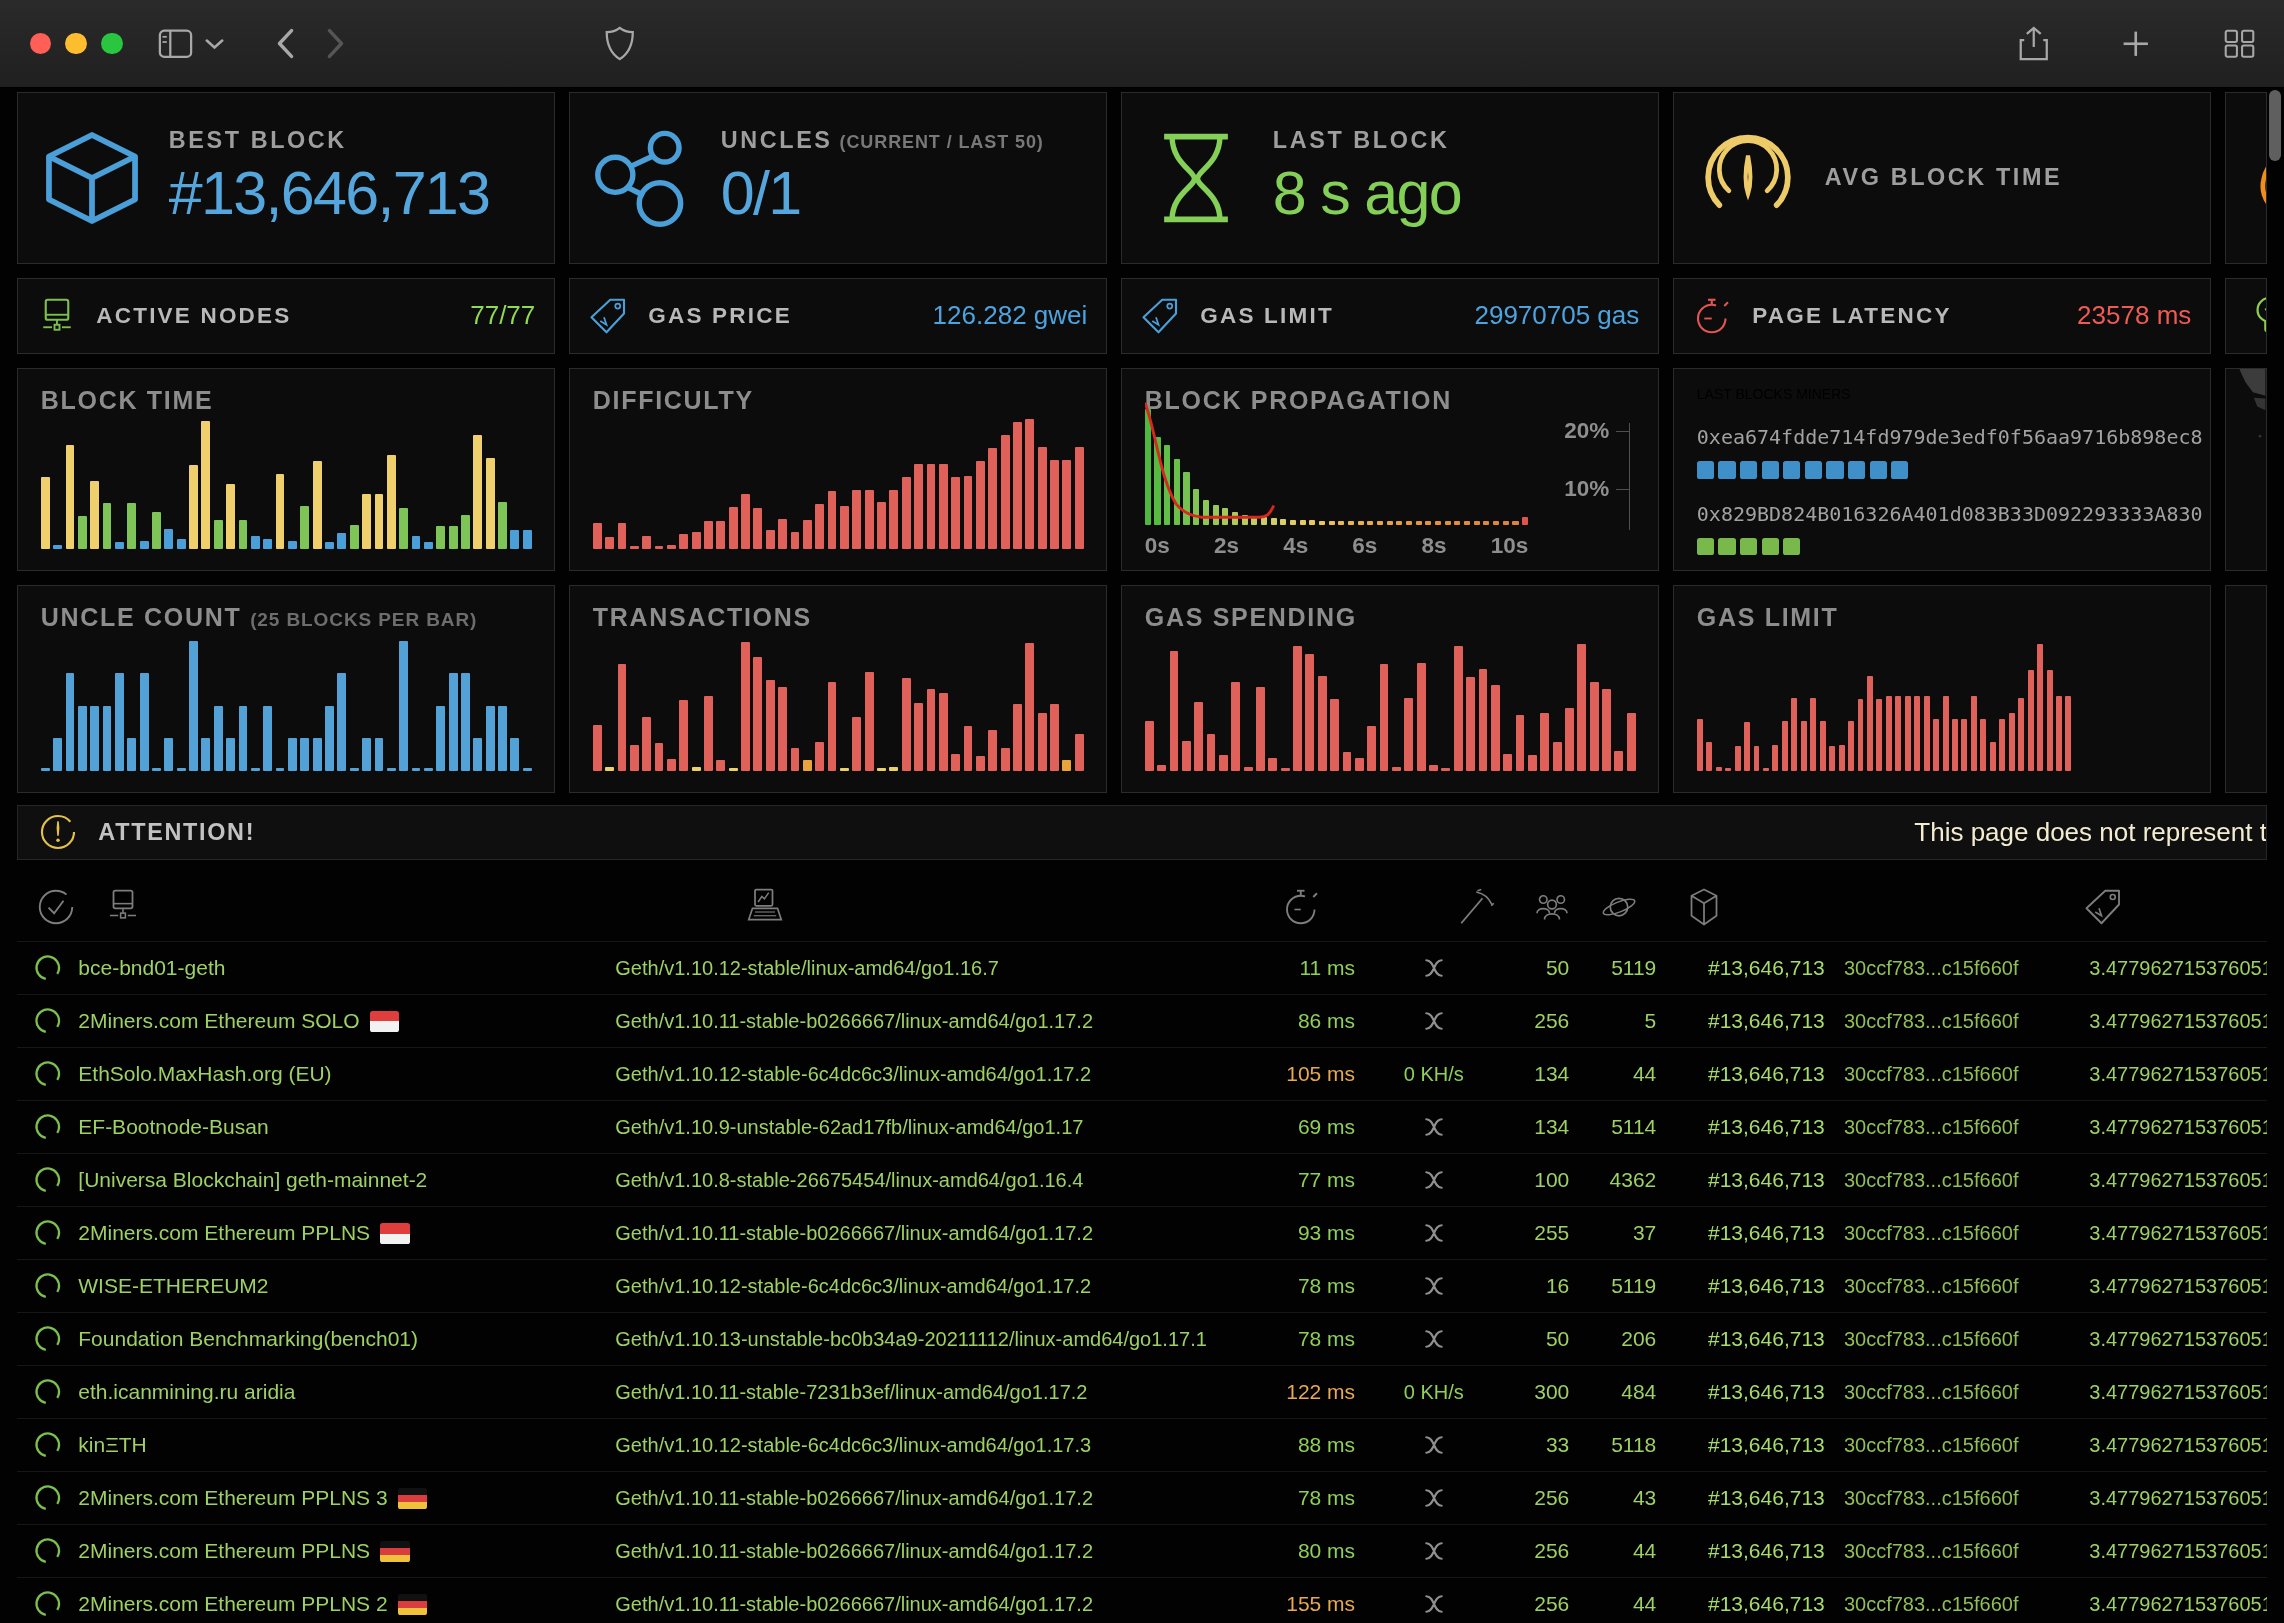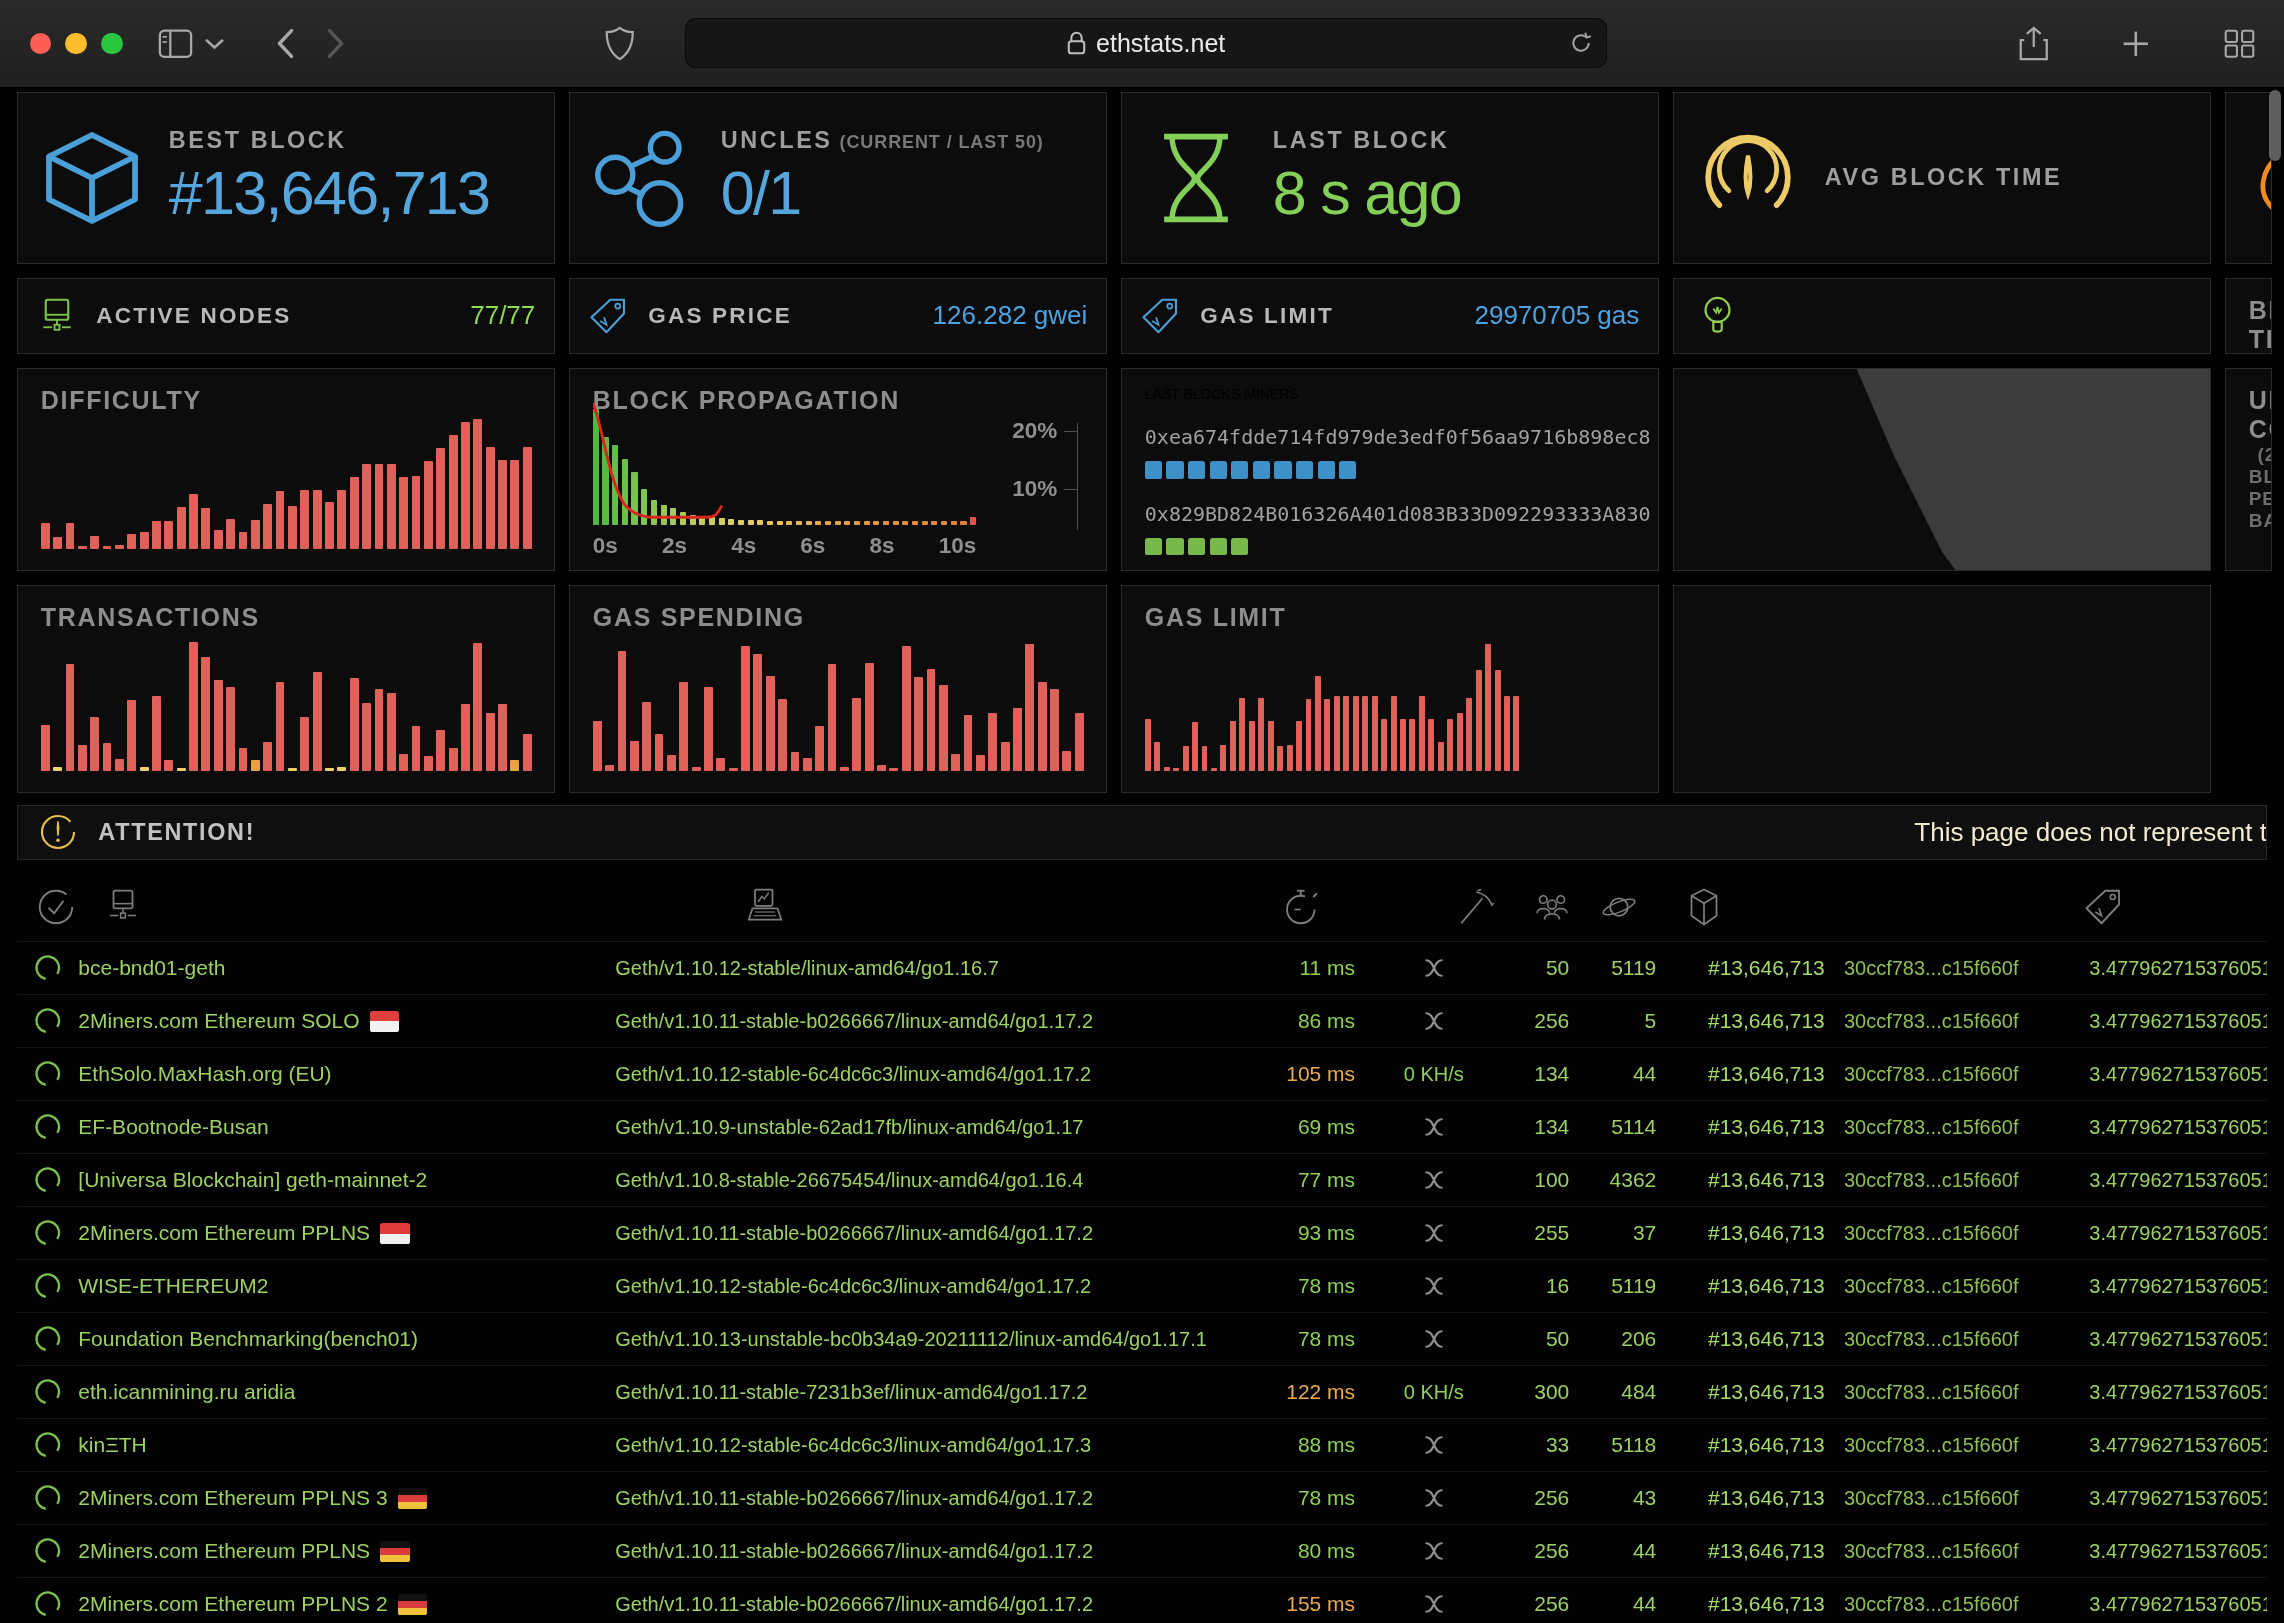--- a/index.html
+++ b/index.html
@@ -123,35 +123,20 @@
     <svg width="19" height="31" viewBox="0 0 22 36">
         <polyline points="4,3 18,18 4,33" fill="none" stroke="currentColor" stroke-width="4" stroke-linecap="round" stroke-linejoin="round"></polyline>
       </svg>
   </span>
   <span class="chrome-ic" style="margin-left:260px">
     <svg width="29.5" height="35" viewBox="0 0 34 40">
         <path d="M17 2 C22 6 28 7 32 7 C32 20 28 31 17 38 C6 31 2 20 2 7 C6 7 12 6 17 2 Z" fill="none" stroke="currentColor" stroke-width="2.6"></path>
       </svg>
   </span>
 
-  <div class="addr">
-    <span style="color:#bdbdbd">
-      <svg width="19" height="24" viewBox="0 0 22 28">
-          <rect x="2" y="12" width="18" height="14" rx="3" fill="none" stroke="currentColor" stroke-width="2.4"></rect>
-          <path d="M5 12 V8 a6 6 0 0 1 12 0 V12" fill="none" stroke="currentColor" stroke-width="2.4"></path>
-        </svg>
-    </span>
-    <span>ethstats.net</span>
-    <span class="reload">
-      <svg width="24" height="24" viewBox="0 0 28 28">
-          <path d="M23 14 a9 9 0 1 1 -3.2 -6.9" fill="none" stroke="currentColor" stroke-width="2.4"></path>
-          <polyline points="19,2 20.5,7.5 25.5,6" fill="none" stroke="currentColor" stroke-width="2.4"></polyline>
-        </svg>
-    </span>
-  </div>
 
   <div class="chrome-right">
     <span class="chrome-ic">
       <svg width="29.5" height="35" viewBox="0 0 34 40">
           <path d="M6 16 H2 V38 H32 V16 H28" fill="none" stroke="currentColor" stroke-width="2.6"></path>
           <line x1="17" y1="2" x2="17" y2="24" stroke="currentColor" stroke-width="2.6"></line>
           <polyline points="9,9 17,2 25,9" fill="none" stroke="currentColor" stroke-width="2.6"></polyline>
         </svg>
     </span>
     <span class="chrome-ic">
@@ -269,20 +254,33 @@
         <svg viewBox="0 0 64 64" width="40" height="40">
             <path d="M34 6 H56 V28 L28 58 L4 34 Z" fill="none" stroke="currentColor" stroke-width="3.4" stroke-linejoin="round"></path>
             <circle cx="46" cy="16" r="4" fill="none" stroke="currentColor" stroke-width="2.8"></circle>
             <path d="M18 40 L28 46 L24 34" fill="none" stroke="currentColor" stroke-width="2.8"></path>
           </svg>
       </span>
       <span class="lbl">GAS LIMIT</span>
       <span class="val" style="color:#4da3e0">29970705 gas</span>
     </div>
 
+    <div class="panel ministat">
+      <span class="micon" style="color:#e25550">
+        <svg viewBox="0 0 64 64" width="40" height="40">
+            <circle cx="30" cy="36" r="22" fill="none" stroke="currentColor" stroke-width="3.4" stroke-dasharray="110 28"></circle>
+            <line x1="30" y1="6" x2="30" y2="14" stroke="currentColor" stroke-width="3.4"></line>
+            <line x1="24" y1="6" x2="36" y2="6" stroke="currentColor" stroke-width="3.4"></line>
+            <line x1="50" y1="16" x2="56" y2="10" stroke="currentColor" stroke-width="3.4"></line>
+            <line x1="30" y1="36" x2="18" y2="36" stroke="currentColor" stroke-width="3"></line>
+          </svg>
+      </span>
+      <span class="lbl">PAGE LATENCY</span>
+      <span class="val" style="color:#ef5a52">23578 ms</span>
+    </div>
 
     <div class="panel sliver">
       <span style="color:#8fce4e; margin-left:21px">
         <svg viewBox="0 0 64 64" width="45" height="45">
             <circle cx="32" cy="24" r="17" fill="none" stroke="currentColor" stroke-width="3.2"></circle>
             <path d="M26 41 H38 V52 C38 56 26 56 26 52 Z" fill="none" stroke="currentColor" stroke-width="3"></path>
             <path d="M26 22 L30 28 L32 20 L34 28 L38 22" fill="none" stroke="currentColor" stroke-width="2.4"></path>
           </svg>
       </span>
     </div>

